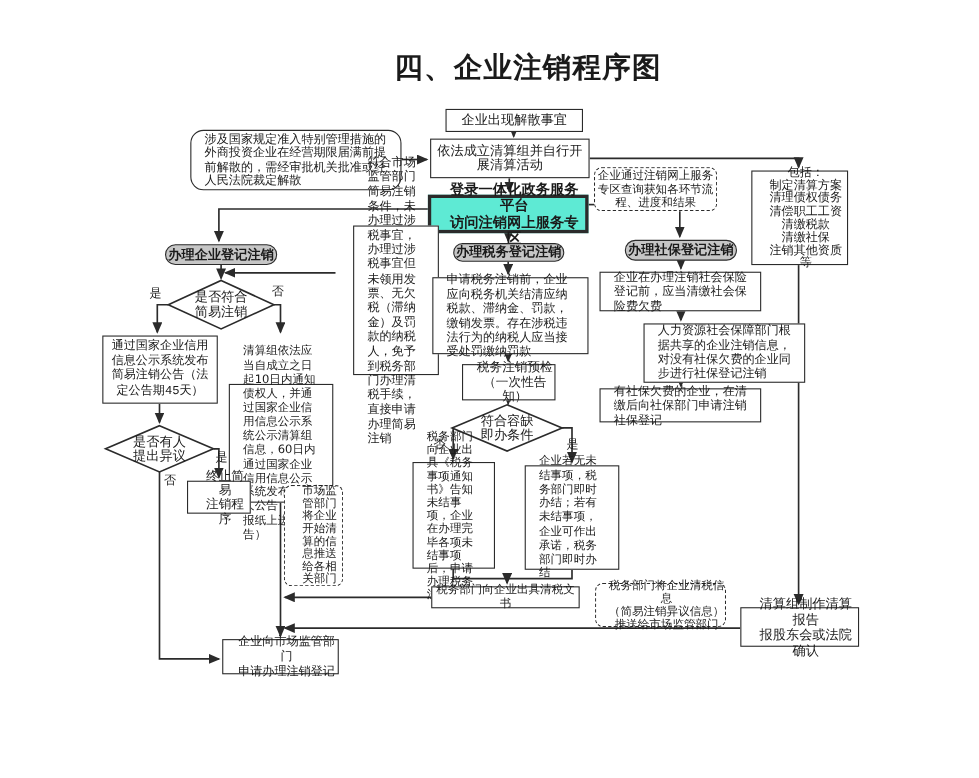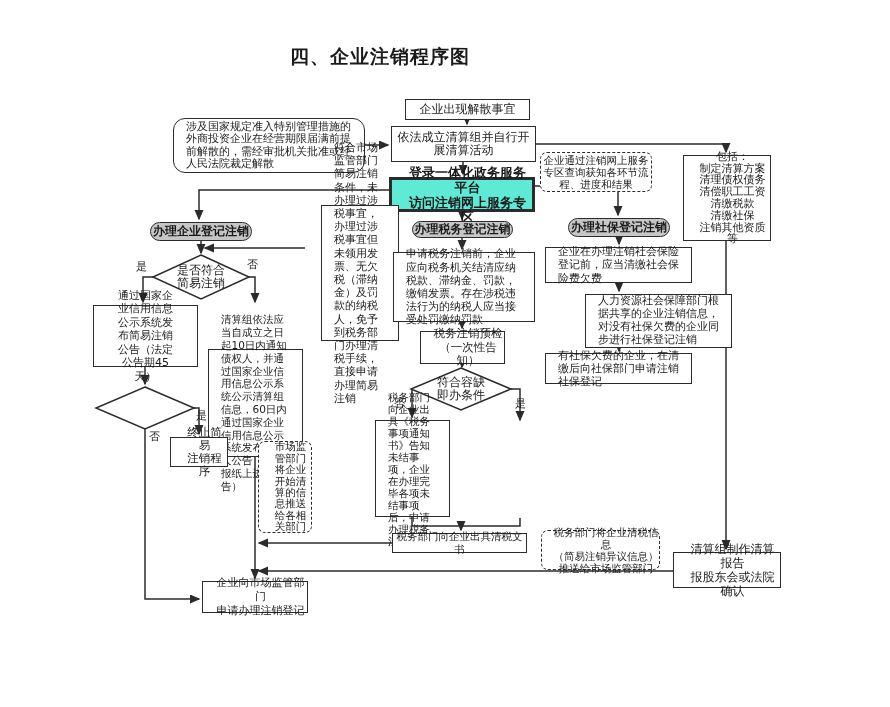--- a/index.html
+++ b/index.html
@@ -2,21 +2,21 @@
 <html><head>
 <meta charset="utf-8">
 <style>
   html,body{margin:0;padding:0;background:#ffffff;}
   .stage{
     position:relative;width:890px;height:707px;background:#ffffff;
     font-family:"DejaVu Sans",sans-serif;color:#1a1a1a;overflow:hidden;
   }
   .title{
     position:absolute;left:290px;top:44px;width:380px;height:30px;
-    font-size:19px;font-weight:bold;text-align:left;letter-spacing:1px;
+    font-size:26px;font-weight:bold;text-align:center;letter-spacing:1px;
   }
   .wires{position:absolute;left:0;top:0;}
   .node{
     position:absolute;box-sizing:border-box;display:flex;align-items:center;justify-content:center;
     border:1.5px solid #2b2b2b;background:#ffffff;font-size:12px;line-height:13px;text-align:center;
   }
   .para{justify-content:flex-start;text-align:left;align-items:center;padding:3px 12px;font-size:11px;}
   .pre{white-space:pre-line;padding-left:11px;}
   .round{border-radius:12px;}
   .pill{border-radius:10px;background:#c6c6c6;font-weight:bold;}
@@ -93,40 +93,43 @@
 清缴税款
 清缴社保
 注销其他资质等</div>
 
   <div class="node pill" style="left:150px;top:222px;width:102px;height:19px;">办理企业登记注销</div>
   <div class="node pill" style="left:412px;top:221px;width:101px;height:17px;">办理税务登记注销</div>
   <div class="node pill" style="left:568px;top:218px;width:102px;height:19px;">办理社保登记注销</div>
 
   <div class="dtext" style="left:153px;top:256px;width:96px;height:42px;">是否符合
 简易注销</div>
-  <div class="node" style="left:93px;top:305px;width:105px;height:62px;font-size:11px;line-height:13.5px;padding:20px;">通过国家企业信用信息公示系统发布简易注销公告（法定公告期45天）</div>
+  <div class="node" style="left:93px;top:305px;width:105px;height:62px;font-size:11px;line-height:13.5px;padding:4px;font-family:Liberation Mono, monospace;">通过国家企业信用信息公示系统发布简易注销公告（法定公告期45天）</div>
   <div class="node para" style="left:208px;top:318px;width:95px;height:108px;font-size:10.5px;line-height:12.8px;margin-top:31px;">清算组依法应当自成立之日起10日内通知债权人，并通过国家企业信用信息公示系统公示清算组信息，60日内通过国家企业信用信息公示系统发布债权人公告（或在报纸上进行公告）</div>
+  <div class="dtext" style="left:96px;top:388px;width:98px;height:40px;">是否有人
+提出异议</div>
   <div class="node pre" style="left:170px;top:437px;width:58px;height:30px;font-size:11.5px;line-height:13px;">终止简易
 注销程序</div>
   <div class="node dashed pre" style="left:258px;top:441px;width:54px;height:92px;font-size:10.5px;line-height:11.4px;">市场监
 管部门
 将企业
 开始清
 算的信
 息推送
 给各相
 关部门</div>
 
   <div class="node para" style="left:305px;top:205px;width:78px;height:136px;line-height:13.2px;margin-left:16px;">符合市场监管部门简易注销条件，未办理过涉税事宜，办理过涉税事宜但未领用发票、无欠税（滞纳金）及罚款的纳税人，免予到税务部门办理清税手续，直接申请办理简易注销</div>
   <div class="node para" style="left:393px;top:252px;width:142px;height:70px;line-height:13.2px;">申请税务注销前，企业应向税务机关结清应纳税款、滞纳金、罚款，缴销发票。存在涉税违法行为的纳税人应当接受处罚缴纳罚款</div>
   <div class="node pre" style="left:420px;top:331px;width:85px;height:33px;font-size:11.5px;line-height:13.5px;">税务注销预检
 （一次性告知）</div>
   <div class="dtext" style="left:411px;top:369px;width:100px;height:40px;">符合容缺
 即办条件</div>
   <div class="node para" style="left:375px;top:420px;width:75px;height:97px;font-size:10.5px;line-height:12px;">税务部门向企业出具《税务事项通知书》告知未结事项，企业在办理完毕各项未结事项后，申请办理税务注销</div>
+  <div class="node para" style="left:477px;top:423px;width:86px;height:95px;font-size:10.5px;line-height:12.8px;">企业若无未结事项，税务部门即时办结；若有未结事项，企业可作出承诺，税务部门即时办结</div>
   <div class="node" style="left:392px;top:533px;width:135px;height:20px;font-size:10.5px;">税务部门向企业出具清税文书</div>
   <div class="node dashed pre" style="left:541px;top:530px;width:119px;height:40px;font-size:10.5px;line-height:12px;">税务部门将企业清税信息
 （简易注销异议信息）
 推送给市场监管部门</div>
 
   <div class="node para" style="left:545px;top:247px;width:147px;height:36px;line-height:13.5px;">企业在办理注销社会保险登记前，应当清缴社会保险费欠费</div>
   <div class="node para" style="left:545px;top:294px;width:147px;height:54px;line-height:12.8px;margin-left:40px;">人力资源社会保障部门根据共享的企业注销信息，对没有社保欠费的企业同步进行社保登记注销</div>
   <div class="node para" style="left:545px;top:353px;width:147px;height:31px;line-height:13px;">有社保欠费的企业，在清缴后向社保部门申请注销社保登记</div>
 
   <div class="node pre" style="left:673px;top:552px;width:108px;height:36px;font-size:12px;line-height:14px;">清算组制作清算报告

